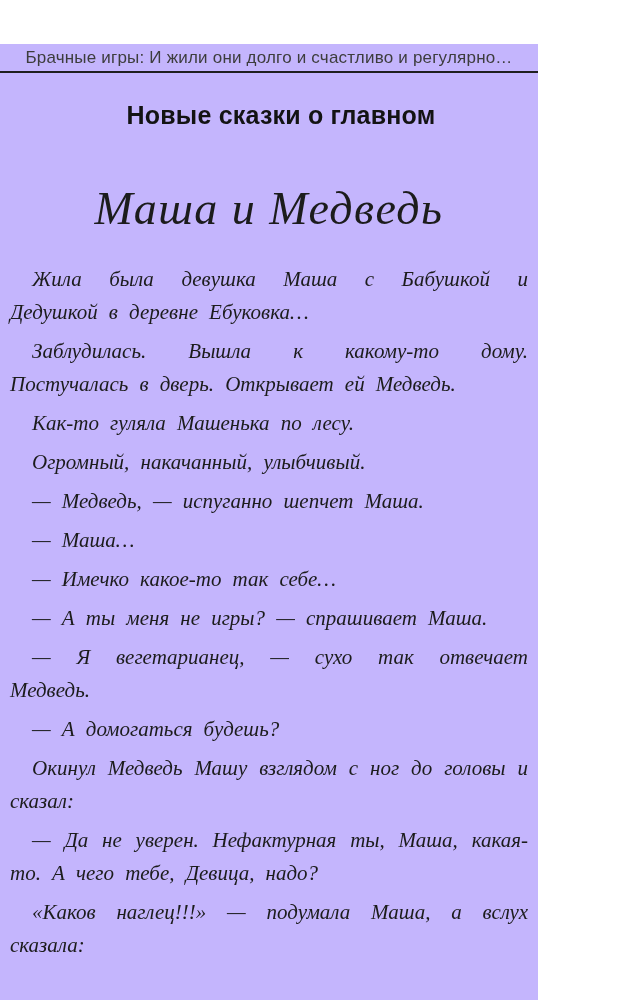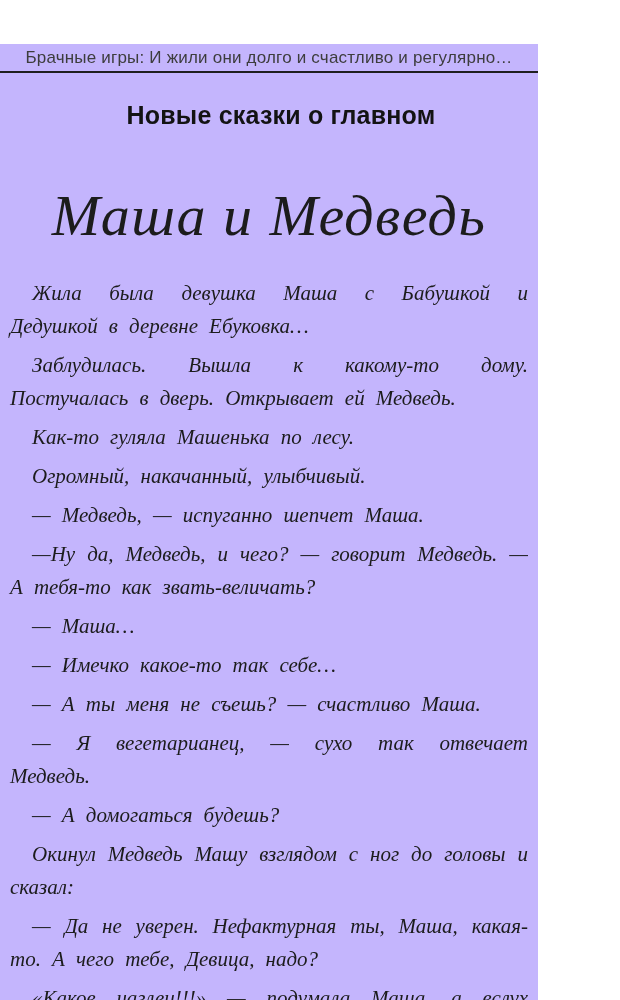--- a/index.html
+++ b/index.html
@@ -40,21 +40,21 @@
     font-size: 25px;
     color: #131313;
     margin: 28px 0 0 24px;
     letter-spacing: 0.2px;
     text-align: center;
   }
   .story-title {
     font-family: "Liberation Serif", "DejaVu Serif", serif;
     font-style: italic;
     font-weight: 400;
-    font-size: 58px;
+    font-size: 46px;
     color: #1c1c1c;
     text-align: center;
     margin: 52px 0 0 0;
     letter-spacing: 1.5px;
   }
   .story-body {
     margin-top: 28px;
     padding: 0 10px;
   }
   .story-body p {
@@ -89,24 +89,23 @@
   <h2 class="section-heading">Новые сказки о главном</h2>
 
   <h1 class="story-title">Маша и Медведь</h1>
 
   <div class="story-body">
     <p>Жила была девушка Маша с Бабушкой и Дедушкой в деревне Ебуковка…</p>
     <p>Заблудилась. Вышла к какому-то дому. Постучалась в дверь. Открывает ей Медведь.</p>
     <p>Как-то гуляла Машенька по лесу.</p>
     <p>Огромный, накачанный, улыбчивый.</p>
     <p>— Медведь, — испуганно шепчет Маша.</p>
-    <p>—Ну да, Медведь, и чего? — говорит Медведь. — А тебя-то как звать-величать?</p>
     <p>— Маша…</p>
     <p>— Имечко какое-то так себе…</p>
-    <p>— А ты меня не съешь? — счастливо Маша.</p>
+    <p>— А ты меня не игры? — спрашивает Маша.</p>
     <p>— Я вегетарианец, — сухо так отвечает Медведь.</p>
     <p>— А домогаться будешь?</p>
     <p>Окинул Медведь Машу взглядом с ног до головы и сказал:</p>
     <p>— Да не уверен. Нефактурная ты, Маша, какая-то. А чего тебе, Девица, надо?</p>
     <p>«Каков наглец!!!» — подумала Маша, а вслух сказала:</p>
   </div>
 
   <div class="page-number">208</div>
 
 </div>

